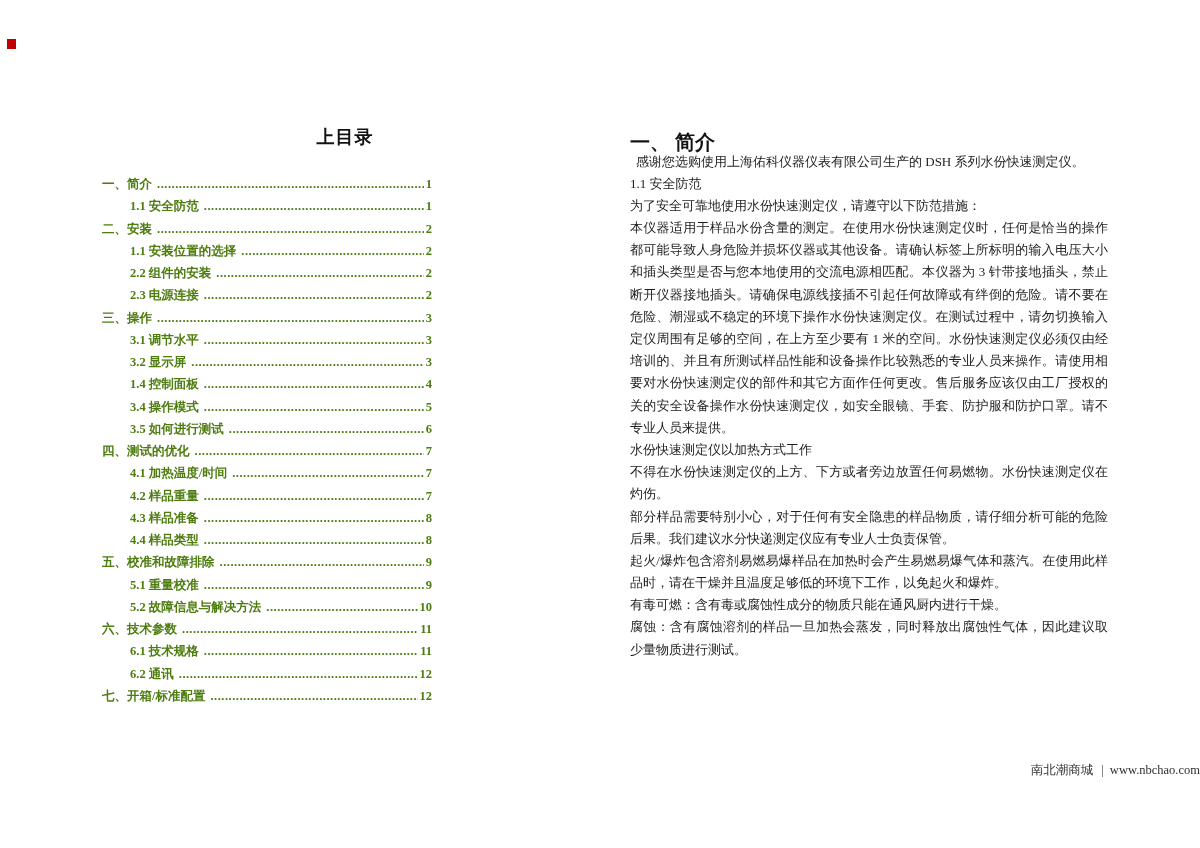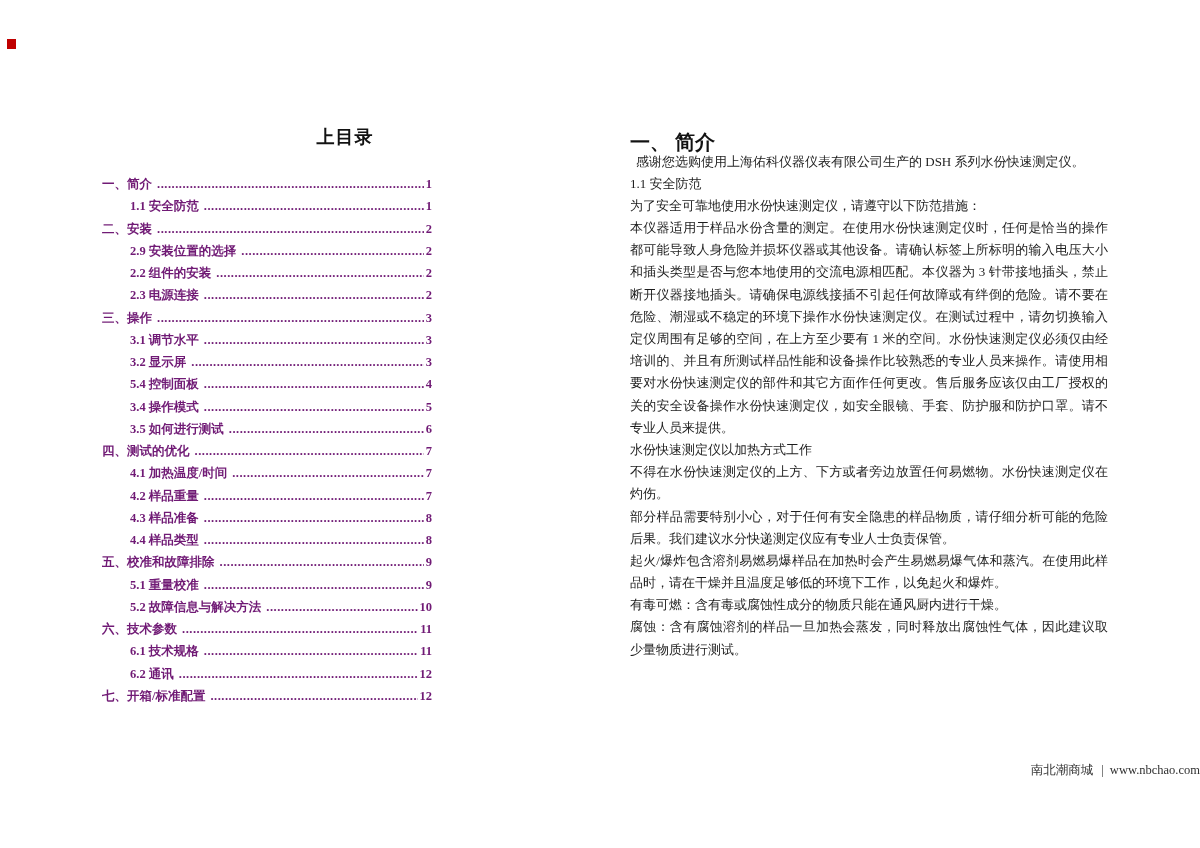--- a/index.html
+++ b/index.html
@@ -15,21 +15,21 @@
     position:absolute;left:7px;top:39px;width:9px;height:10px;
   }
   
   .toc-title{
     position:absolute;left:90px;top:125px;width:510px;
     text-align:center;font-size:18px;font-weight:bold;color:#121212;
     letter-spacing:1px;
   }
   .toc-list{
     position:absolute;left:102px;top:176px;width:330px;
-    font-size:12.5px;font-weight:bold;color:#701a75;
+    font-size:12.5px;font-weight:bold;color:#4d7c0f;
   }
   .toc-row{
     display:flex;align-items:baseline;height:22.26px;overflow:hidden;
   }
   .toc-row.level2{padding-left:28px;}
   .toc-label{white-space:nowrap;flex:0 0 auto;}
   .toc-dots{
     flex:1 1 auto;overflow:hidden;white-space:nowrap;
     margin:0 2px 0 5px;letter-spacing:0.5px;
   }
@@ -75,21 +75,21 @@
       <span class="toc-label">1.1 安全防范</span>
       <span class="toc-dots">................................................................................................................................................................</span>
       <span class="toc-page">1</span>
     </div>
     <div class="toc-row">
       <span class="toc-label">二、安装</span>
       <span class="toc-dots">................................................................................................................................................................</span>
       <span class="toc-page">2</span>
     </div>
     <div class="toc-row level2">
-      <span class="toc-label">2.9 安装位置的选择</span>
+      <span class="toc-label">1.1 安装位置的选择</span>
       <span class="toc-dots">................................................................................................................................................................</span>
       <span class="toc-page">2</span>
     </div>
     <div class="toc-row level2">
       <span class="toc-label">2.2 组件的安装</span>
       <span class="toc-dots">................................................................................................................................................................</span>
       <span class="toc-page">2</span>
     </div>
     <div class="toc-row level2">
       <span class="toc-label">2.3 电源连接</span>
@@ -105,21 +105,21 @@
       <span class="toc-label">3.1 调节水平</span>
       <span class="toc-dots">................................................................................................................................................................</span>
       <span class="toc-page">3</span>
     </div>
     <div class="toc-row level2">
       <span class="toc-label">3.2 显示屏</span>
       <span class="toc-dots">................................................................................................................................................................</span>
       <span class="toc-page">3</span>
     </div>
     <div class="toc-row level2">
-      <span class="toc-label">5.4 控制面板</span>
+      <span class="toc-label">1.4 控制面板</span>
       <span class="toc-dots">................................................................................................................................................................</span>
       <span class="toc-page">4</span>
     </div>
     <div class="toc-row level2">
       <span class="toc-label">3.4 操作模式</span>
       <span class="toc-dots">................................................................................................................................................................</span>
       <span class="toc-page">5</span>
     </div>
     <div class="toc-row level2">
       <span class="toc-label">3.5 如何进行测试</span>

